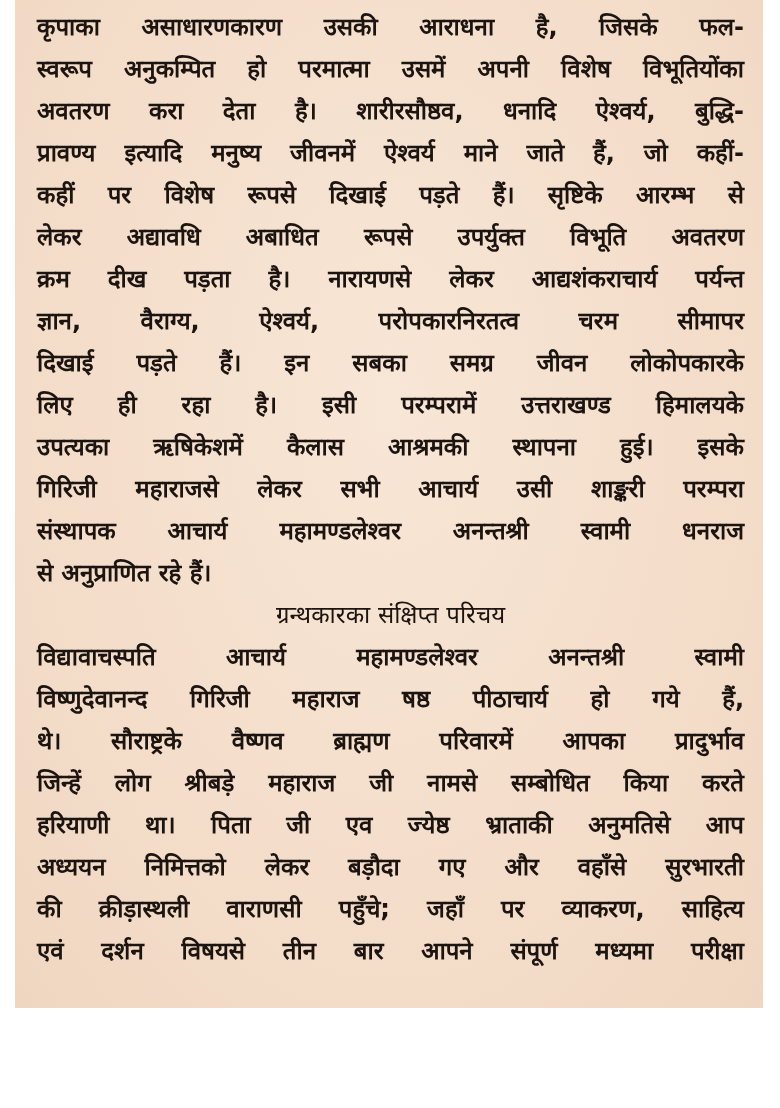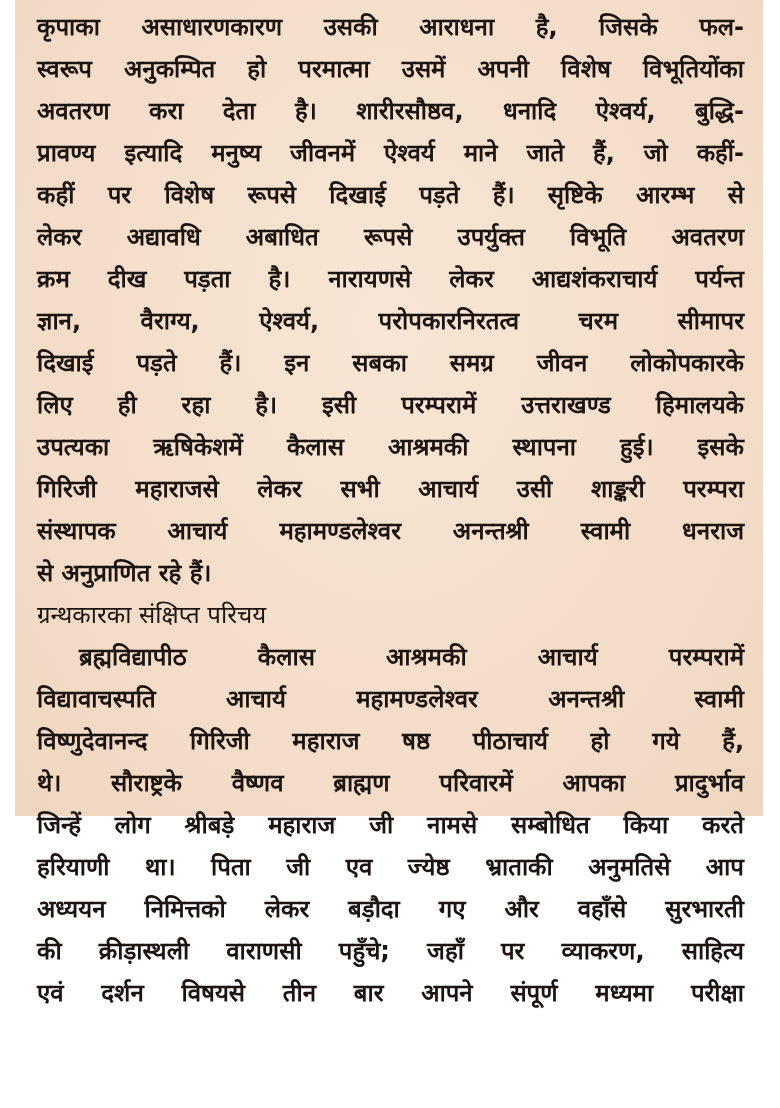--- a/index.html
+++ b/index.html
@@ -11,21 +11,21 @@
     width: 780px;
     height: 1108px;
     overflow: hidden;
     position: relative;
   }
   .page {
     position: absolute;
     left: 15px;
     top: 0;
     width: 748px;
-    height: 816px;
+    height: 1008px;
     background: #f5e1cf;
     background-image: radial-gradient(ellipse at 50% 40%, #f8e6d6 0%, #f3dcc8 70%, #efd6c0 100%);
   }
   .text-block {
     position: absolute;
     left: 22px;
     top: 6px;
     width: 707px;
     font-family: "DejaVu Sans", sans-serif;
     color: #1b1410;
@@ -44,21 +44,21 @@
   .line.last {
     text-align-last: left;
   }
   .line.indent {
     padding-left: 42px;
   }
   .heading {
     display: block;
     height: 42px;
     line-height: 42px;
-    text-align: left;
+    text-align: center;
     font-weight: normal;
     font-size: 24px;
   }
 </style>
 </head>
 <body>
 
 <div class="page">
   <div class="text-block">
 
@@ -75,21 +75,20 @@
       <span class="line">लिए ही रहा है। इसी परम्परामें उत्तराखण्ड हिमालयके</span>
       <span class="line">उपत्यका ऋषिकेशमें कैलास आश्रमकी स्थापना हुई। इसके</span>
       <span class="line">गिरिजी महाराजसे लेकर सभी आचार्य उसी शाङ्करी परम्परा</span>
       <span class="line">संस्थापक आचार्य महामण्डलेश्वर अनन्तश्री स्वामी धनराज</span>
       <span class="line last">से अनुप्राणित रहे हैं।</span>
     </div>
 
     <div class="heading">ग्रन्थकारका संक्षिप्त परिचय</div>
 
     <div>
-      <span class="line indent">ब्रह्मविद्यापीठ कैलास आश्रमकी आचार्य परम्परामें</span>
       <span class="line">विद्यावाचस्पति आचार्य महामण्डलेश्वर अनन्तश्री स्वामी</span>
       <span class="line">विष्णुदेवानन्द गिरिजी महाराज षष्ठ पीठाचार्य हो गये हैं,</span>
       <span class="line">थे। सौराष्ट्रके वैष्णव ब्राह्मण परिवारमें आपका प्रादुर्भाव</span>
       <span class="line">जिन्हें लोग श्रीबड़े महाराज जी नामसे सम्बोधित किया करते</span>
       <span class="line">हरियाणी था। पिता जी एव ज्येष्ठ भ्राताकी अनुमतिसे आप</span>
       <span class="line">अध्ययन निमित्तको लेकर बड़ौदा गए और वहाँसे सुरभारती</span>
       <span class="line">की क्रीड़ास्थली वाराणसी पहुँचे; जहाँ पर व्याकरण, साहित्य</span>
       <span class="line">एवं दर्शन विषयसे तीन बार आपने संपूर्ण मध्यमा परीक्षा</span>
     </div>
 

